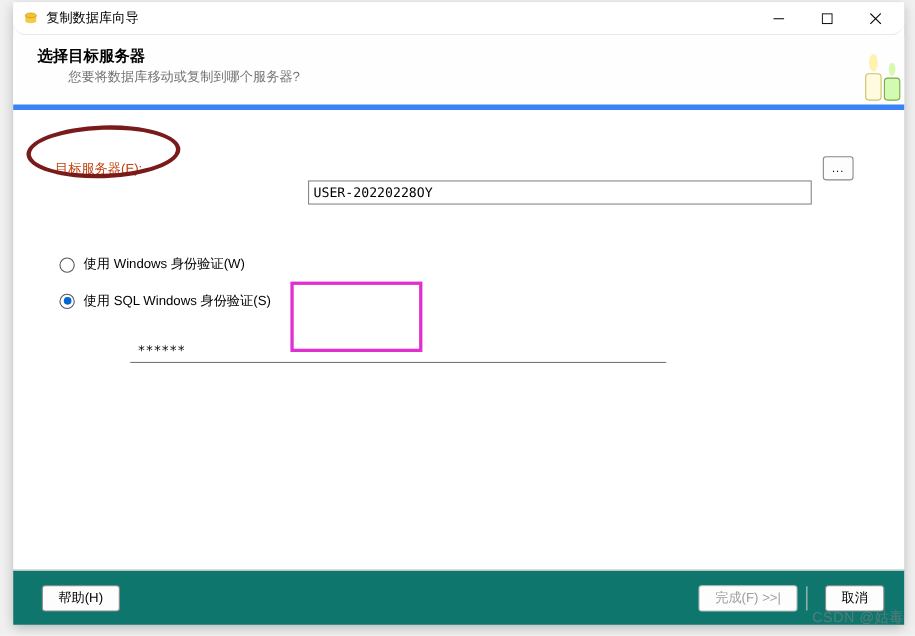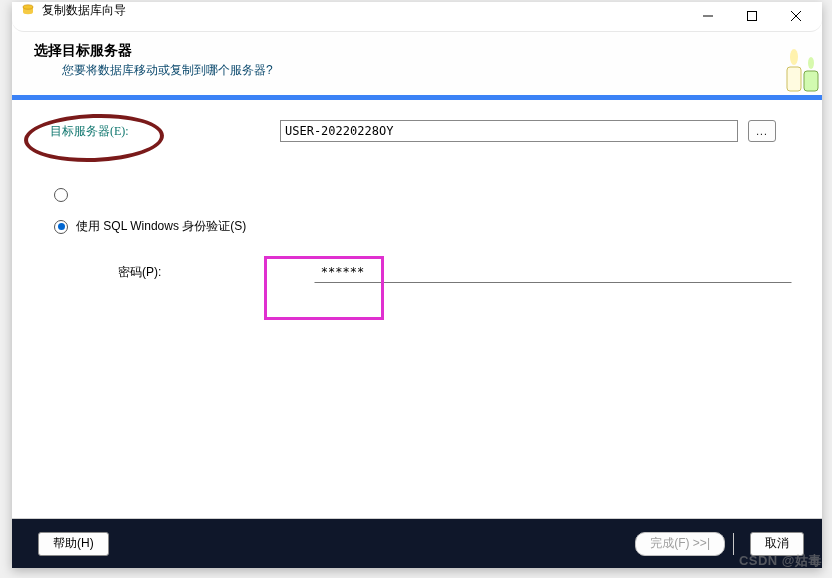--- a/index.html
+++ b/index.html
@@ -19,21 +19,21 @@
     left: 12px;
     top: 2px;
     width: 810px;
     height: 566px;
     background: #ffffff;
     box-shadow: 0 3px 10px rgba(0,0,0,0.25);
   }
   .titlebar {
     height: 30px;
     display: flex;
-    align-items: flex-start;
+    align-items: center;
     padding: 0 4px 0 8px;
     background: #fff;
     border-bottom: 1px solid #e8e8e8;
     border-radius: 12px;
   }
   .title-icon {
     width: 16px;
     height: 16px;
     margin-right: 6px;
     display: inline-flex;
@@ -66,21 +66,21 @@
     border-bottom: 5px solid #3b82f6;
     padding: 10px 12px 0 22px;
   }
   .header-title {
     font-size: 14px;
     font-weight: bold;
     color: #000;
   }
   .header-sub {
     font-size: 12px;
-    color: #0c4a6e;
+    color: #737373;
     margin-left: 28px;
     margin-top: 2px;
   }
   .header-graphic {
     position: absolute;
     right: 0px;
     bottom: 0px;
     width: 60px;
     height: 60px;
   }
@@ -90,30 +90,30 @@
     height: 418px;
   }
   .row {
     display: flex;
     align-items: center;
     margin-bottom: 14px;
   }
   .label {
     width: 230px;
     font-size: 12px;
-    color: #0f766e;
-    font-family: Liberation Serif, serif;
+    color: #c2410c;
   }
   .server-input {
     width: 458px;
     height: 22px;
     padding: 1px 4px;
     font-size: 12px;
     border: 1px solid #888;
     font-family: "SimSun", monospace;
+    margin-top: 44px;
   }
   .browse-btn {
     width: 28px;
     height: 22px;
     margin-left: 10px;
     border: 1px solid #888;
     background: #fdfdfd;
     border-radius: 3px;
     display: flex;
     align-items: center;
@@ -166,41 +166,40 @@
   }
   .cred-input.focus {
     border-bottom: 2px solid #0a64c9;
   }
   .footer {
     height: 50px;
     border-top: 1px solid #d0d0d0;
     display: flex;
     align-items: center;
     padding: 0 18px;
-    background: #0f172a;
+    background: #0f766e;
   }
   .footer .spacer { flex: 1; }
   .btn {
     height: 24px;
     padding: 0 14px;
     border: 1px solid #8a8a8a;
     background: #fdfdfd;
     border-radius: 3px;
     font-size: 12px;
     display: inline-flex;
     align-items: center;
     justify-content: center;
     margin-left: 8px;
     font-family: inherit;
     cursor: default;
   }
   .btn.disabled {
     color: #9e9e9e;
     border-color: #c0c0c0;
-    border-radius: 10px;
   }
   .sep {
     width: 1px;
     height: 22px;
     background: #c8c8c8;
     margin: 0 8px;
   }
   
   .circle-ann {
     position: absolute;
@@ -222,21 +221,20 @@
     border: 3px solid #e030d0;
     pointer-events: none;
   }
   .watermark {
     position: absolute;
     right: 10px;
     bottom: 8px;
     font-size: 13px;
     color: rgba(130,130,130,0.6);
     letter-spacing: 0.5px;
-    font-weight: bold;
   }
 </style>
 </head>
 <body>
 
 <div class="window">
   <div class="titlebar">
     <span class="title-icon">
       <svg width="14" height="14" viewBox="0 0 14 14">
         <ellipse cx="7" cy="4" rx="5" ry="2.2" fill="#f4c430"></ellipse>
@@ -280,32 +278,32 @@
     <div class="row">
       <span class="label">目标服务器(E):</span>
       <input class="server-input" value="USER-20220228OY" style="">
       <div class="browse-btn">...</div>
     </div>
 
     <div style="height:18px"></div>
 
     <div class="radio-row">
       <span class="radio"></span>
+      <span>使用 Windows 身份验证(W)</span>
     </div>
 
     <div class="radio-row" style="margin-top:16px">
       <span class="radio checked"></span>
       <span>使用 SQL Windows 身份验证(S)</span>
     </div>
 
     <div style="height:14px"></div>
 
 
     <div class="cred-row">
-      <span class="cred-label">密码(P):</span>
       <input class="cred-input" value="******" style="">
     </div>
   </div>
 
   <div class="footer">
     <div class="btn">帮助(H)</div>
     <div class="spacer"></div>
     <div class="btn disabled">完成(F) &gt;&gt;|</div>
     <div class="sep"></div>
     <div class="btn">取消</div>

